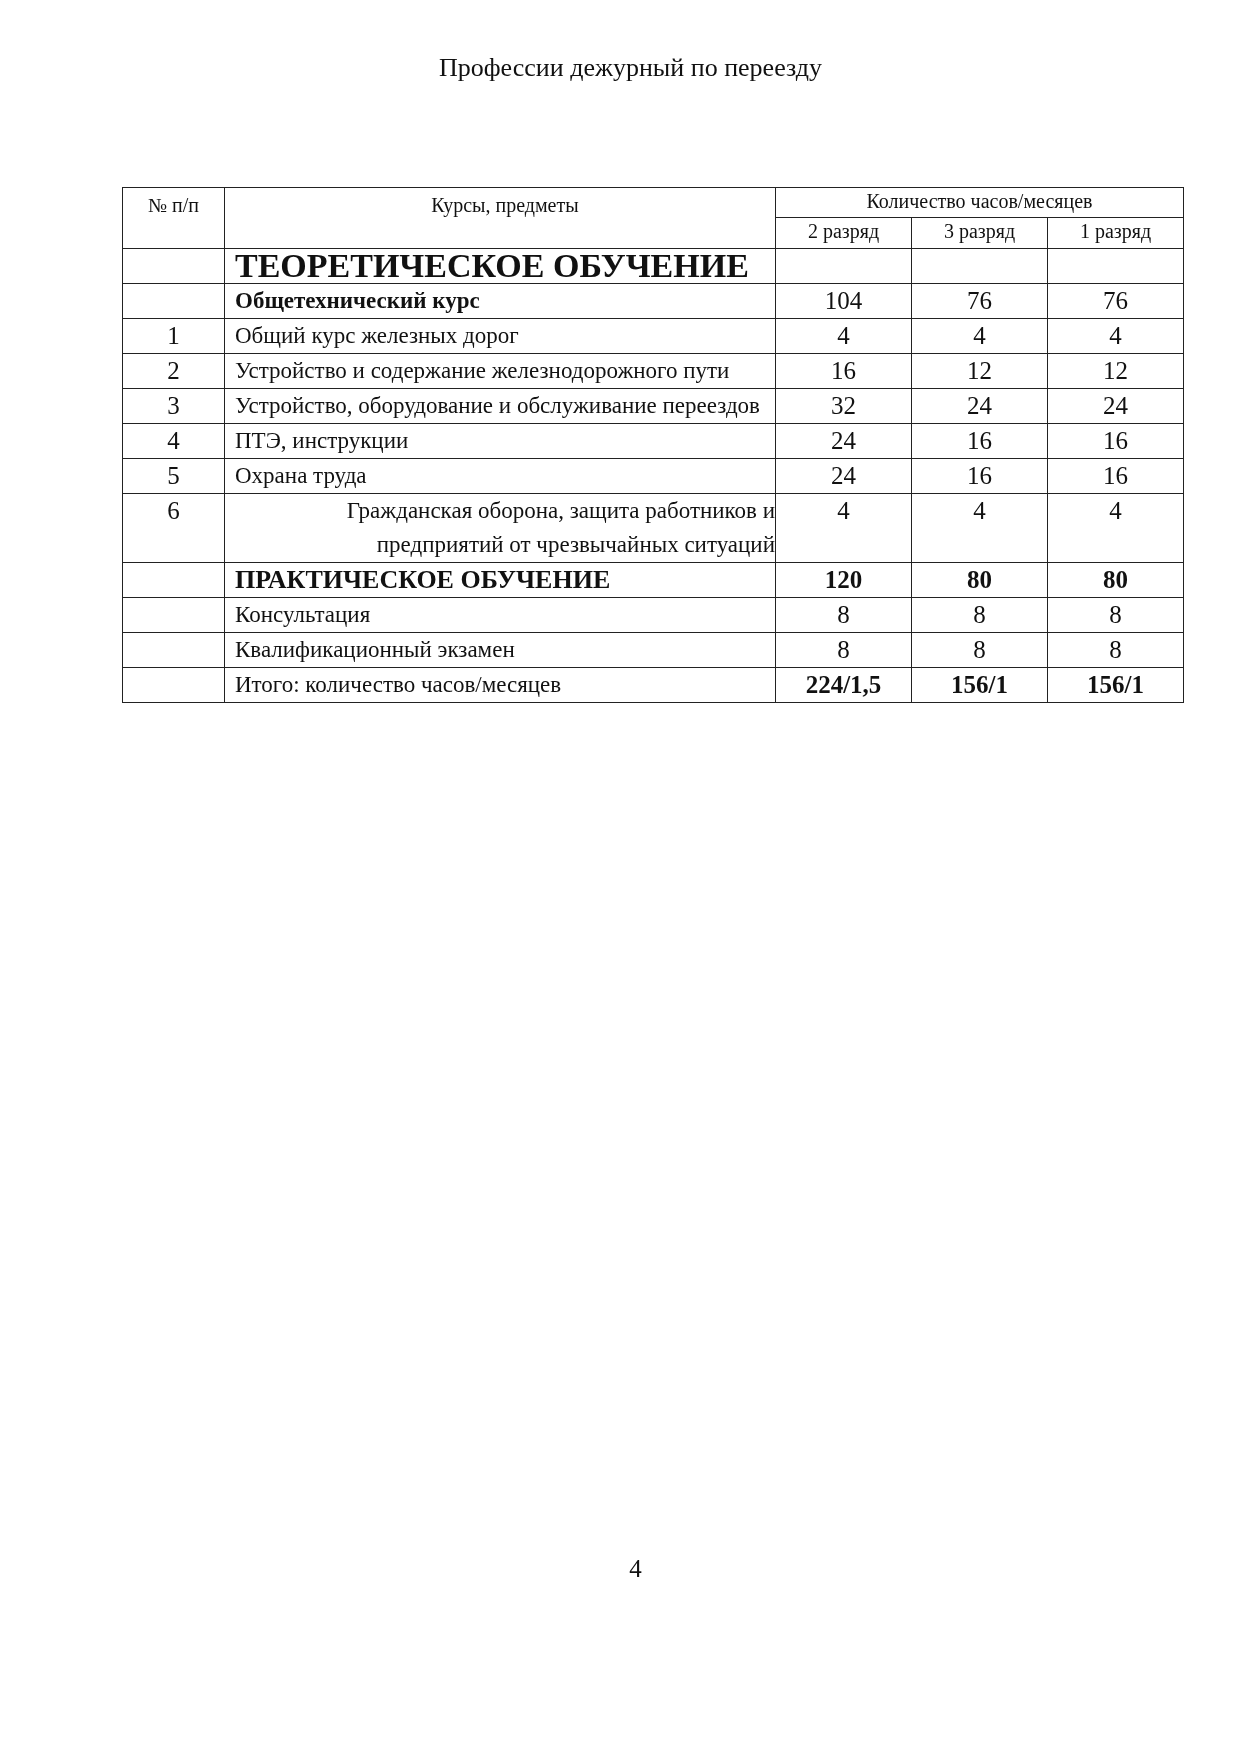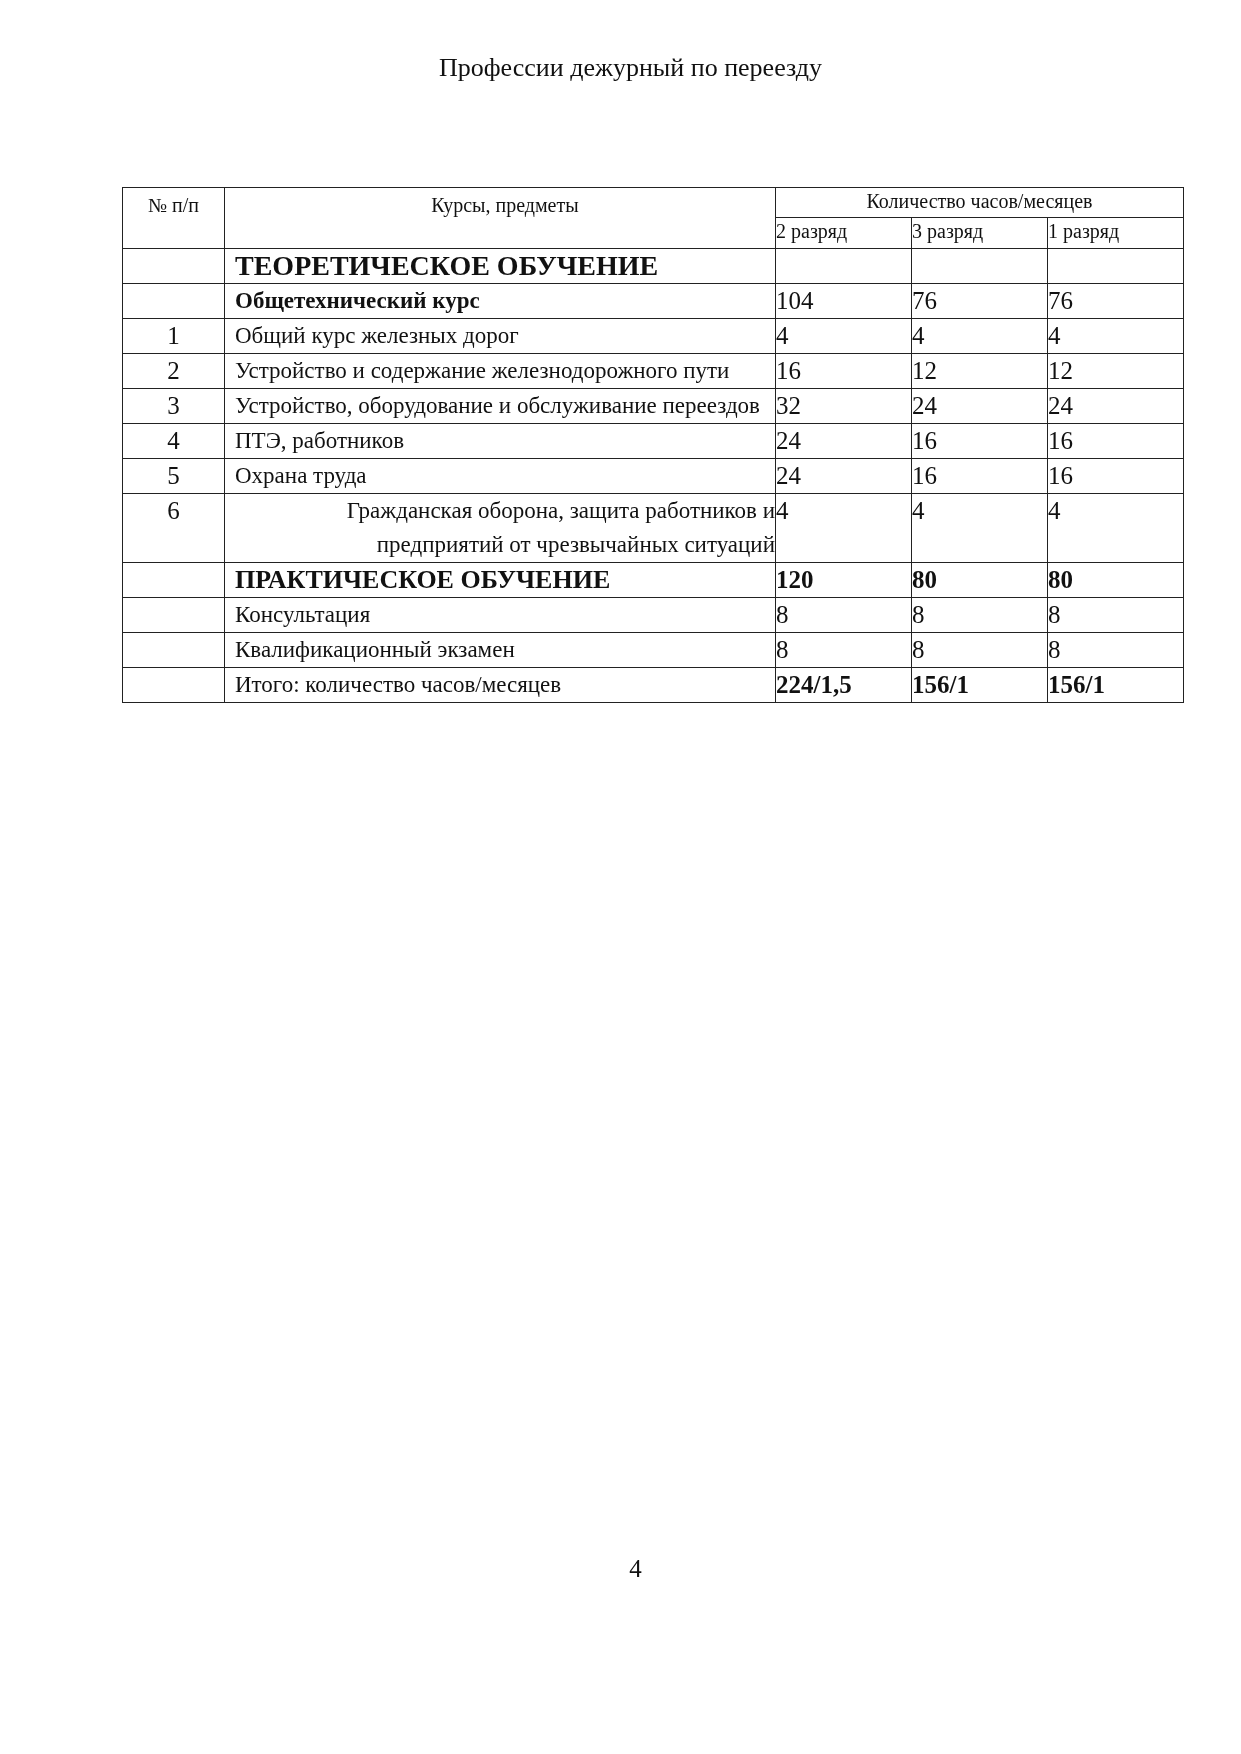--- a/index.html
+++ b/index.html
@@ -6,21 +6,21 @@
   body { width:1241px; height:1754px; position:relative; overflow:hidden;
          font-family:"Liberation Serif", "DejaVu Serif", serif; color:#111; }
   .title-block { position:absolute; top:52px; left:0; width:1241px; text-align:center; }
   .t1 { font-size:26px; line-height:32px; margin-left:10px; }
   .t2 { font-size:26px; line-height:32px; margin-left:48px; }
   .t3 { font-size:26px; line-height:32px; margin-left:20px; }
   table { position:absolute; top:187px; left:122px; border-collapse:collapse; }
   td, th { border:1.5px solid #222; padding:0; font-weight:normal; vertical-align:top; }
   .c-no { width:101px; text-align:center; font-size:25px; }
   .c-name { width:540px; text-align:left; padding-left:10px; font-size:23px; line-height:34px; }
-  .c-v { width:135px; text-align:left; font-size:25px; line-height:34px; }
+  .c-v { width:135px; text-align:center; font-size:25px; line-height:34px; }
   .hdr { font-size:20px; line-height:26px; }
   .hdr-sub { font-size:20px; line-height:27px; }
   .bold { font-weight:bold; }
   .page-num { position:absolute; top:1555px; left:0; width:1241px; text-align:center; font-size:25px; padding-left:30px; box-sizing:border-box; }
 </style>
 </head>
 <body>
 
 <div class="title-block">
   <div class="t3">Профессии дежурный по переезду</div>
@@ -35,21 +35,21 @@
     </tr>
     <tr>
       <th class="c-v hdr-sub">2 разряд</th>
       <th class="c-v hdr-sub">3 разряд</th>
       <th class="c-v hdr-sub">1 разряд</th>
     </tr>
   </thead>
   <tbody id="tbody">
       <tr>
         <td class="c-no c-name-no" style="line-height: 34px;"></td>
-        <td class="c-name bold" style="font-size: 28px; max-width: 470px;">ТЕОРЕТИЧЕСКОЕ ОБУЧЕНИЕ</td>
+        <td class="c-name bold" style="font-size: 34px; max-width: 470px;">ТЕОРЕТИЧЕСКОЕ ОБУЧЕНИЕ</td>
         <td class="c-v bold"></td>
         <td class="c-v bold"></td>
         <td class="c-v bold"></td>
       </tr>
       <tr>
         <td class="c-no c-name-no" style="line-height: 34px;"></td>
         <td class="c-name bold" style="max-width: 470px;">Общетехнический курс</td>
         <td class="c-v">104</td>
         <td class="c-v">76</td>
         <td class="c-v">76</td>
@@ -70,21 +70,21 @@
       </tr>
       <tr>
         <td class="c-no c-name-no" style="line-height: 34px;">3</td>
         <td class="c-name" style="max-width: 470px;">Устройство, оборудование и обслуживание переездов</td>
         <td class="c-v">32</td>
         <td class="c-v">24</td>
         <td class="c-v">24</td>
       </tr>
       <tr>
         <td class="c-no c-name-no" style="line-height: 34px;">4</td>
-        <td class="c-name" style="max-width: 470px;">ПТЭ, работников</td>
+        <td class="c-name" style="max-width: 470px;">ПТЭ, инструкции</td>
         <td class="c-v">24</td>
         <td class="c-v">16</td>
         <td class="c-v">16</td>
       </tr>
       <tr>
         <td class="c-no c-name-no" style="line-height: 34px;">5</td>
         <td class="c-name" style="max-width: 470px;">Охрана труда</td>
         <td class="c-v">24</td>
         <td class="c-v">16</td>
         <td class="c-v">16</td>

